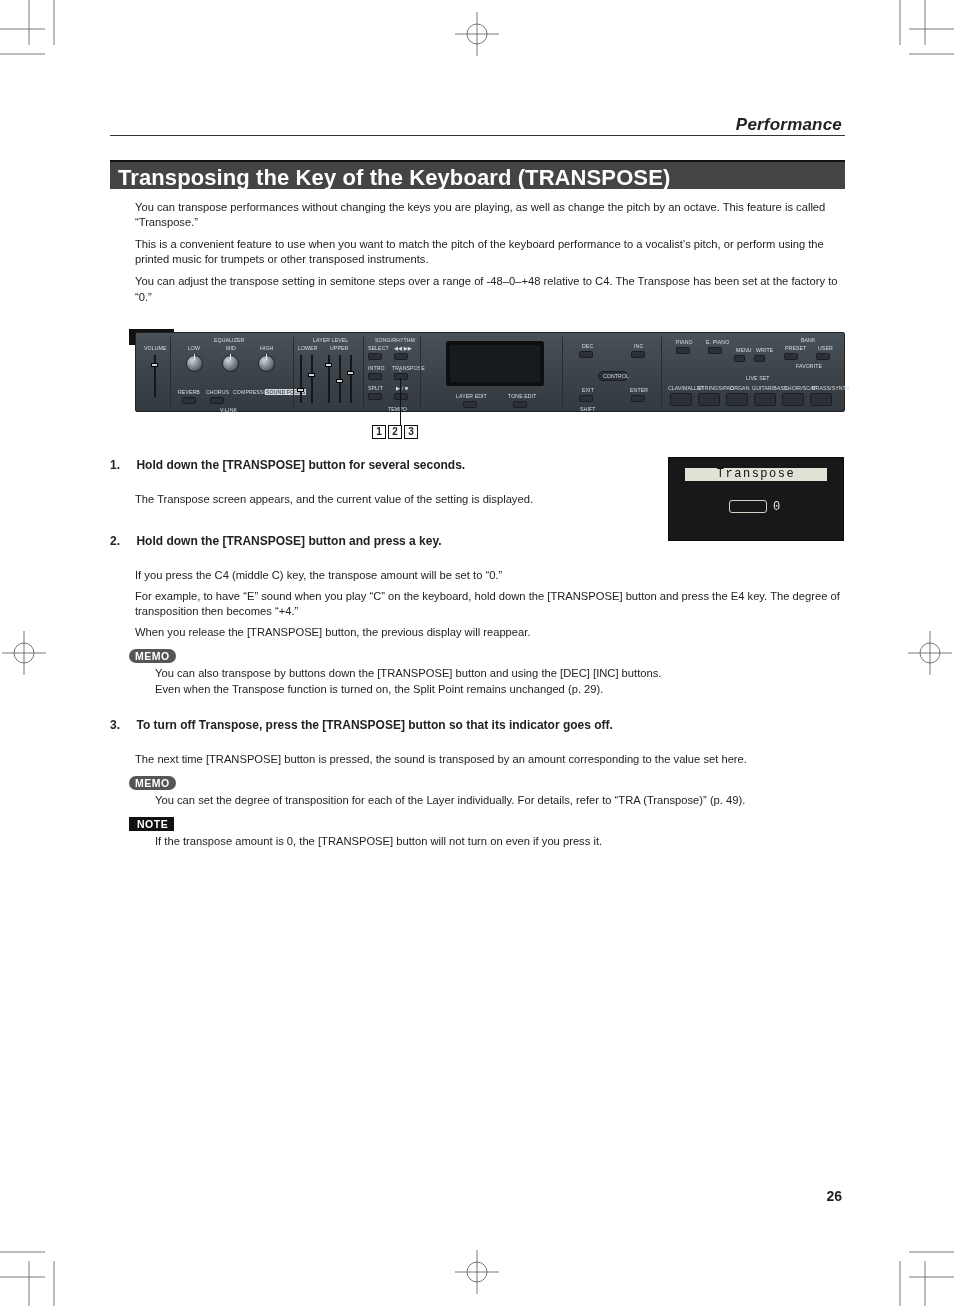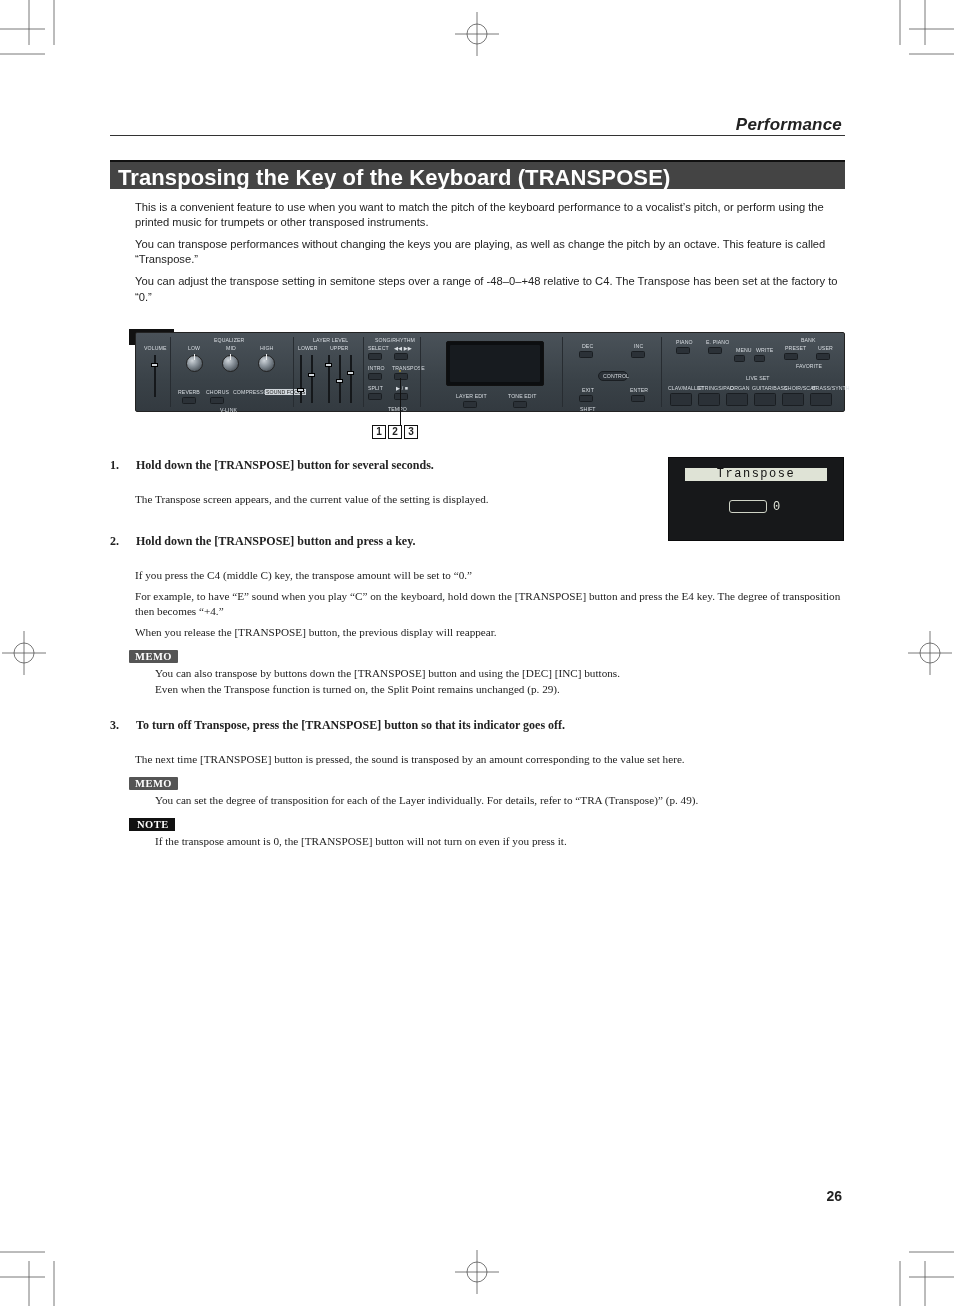--- a/index.html
+++ b/index.html
@@ -16,21 +16,21 @@
   .running-head { position: absolute; right: 112px; top: 115px; font-style: italic; font-weight: 700; font-size: 17px; letter-spacing: 0.2px; }
 
   .section-bar { position: absolute; left: 110px; top: 160px; width: 735px; height: 29px; background: #444; border-top: 2px solid #111; }
   .section-bar span { display: block; padding: 3px 8px 0 8px; color: #fff; font-family: "Myriad Pro Condensed", "Arial Narrow", Arial, sans-serif; font-stretch: condensed; font-weight: 700; font-size: 22px; letter-spacing: 0.1px; }
 
   .body { position: absolute; left: 135px; top: 200px; width: 710px; font-size: 11.2px; line-height: 1.35; }
   .body p { margin-bottom: 7px; }
 
   .note-tag, .memo-tag { display: inline-block; font-size: 10.5px; font-weight: 700; padding: 1px 6px; letter-spacing: 0.5px; }
   .note-tag { background: #111; color: #fff; padding-left: 8px; }
-  .memo-tag { background: #555; color: #fff; border-radius: 1px; }
+  .memo-tag { background: #555; color: #fff; border-radius: 7px; }
 
   .tag-row { margin-left: -6px; margin-bottom: 3px; margin-top: 4px; }
   .indent  { margin-left: 20px; }
 
   
   .panel-outer { position: absolute; left: 135px; top: 332px; width: 710px; height: 80px; background: linear-gradient(#4a5259,#3a4248 60%,#333a40); border: 1px solid #222; border-radius: 2px; font-size: 5.6px; color: #d8dde2; }
   .panel-outer .lbl { position: absolute; text-align: center; font-size: 5.2px; letter-spacing: 0.1px; white-space: nowrap; }
   .btn { position: absolute; width: 14px; height: 7px; background: #2b3137; border: 0.5px solid #1a1e22; border-radius: 1.5px; }
   .btn.wide { width: 30px; }
   .knob { position: absolute; width: 17px; height: 17px; border-radius: 50%; background: radial-gradient(circle at 35% 30%, #cfd5da 0%, #8a939b 40%, #3b434a 90%); border: 0.5px solid #222; }
@@ -41,21 +41,21 @@
   .panel-divider { position:absolute; top:4px; bottom:4px; width:0; border-left:0.4px solid #272c31; }
 
   .screen { position: absolute; width: 98px; height: 45px; background: #0c0e10; border: 1px solid #111; border-radius: 2px; }
   .screen::before { content:""; position:absolute; left:3px; top:3px; right:3px; bottom:3px; background:#171b1f; border-radius:1px; }
 
   .callout-line { position:absolute; background:#111; }
   .boxnum { position:absolute; width:14px; height:14px; border:1px solid #111; font-size:10px; font-weight:700; text-align:center; background:#fff; line-height:12px; }
 
   
   .steps { position: absolute; left: 110px; width: 735px; }
-  .step  { margin-bottom: 9px; font-family: Liberation Serif, serif; }
+  .step  { margin-bottom: 9px; }
   .step .num  { display: inline-block; width: 22px; vertical-align: top; font-weight: 700; font-size: 12px; }
   .step .head { display: inline-block; width: 700px; vertical-align: top; font-weight: 700; font-size: 12px; }
   .step .txt  { margin-left: 25px; width: 710px; font-size: 11.2px; line-height: 1.35; margin-top: 16px; }
   .step .txt p { margin-bottom: 6px; }
   .step .tag-row { margin-left: 19px; }
   .step .indent { margin-left: 45px; }
 
   
   .lcd { position: absolute; left: 668px; top: 457px; width: 176px; height: 84px; background: #17181a; border: 1px solid #0a0a0b; }
   .lcd-inner { position: absolute; left: 16px; top: 10px; right: 16px; height: 13px; background: #dfe3d6; font-family: "Courier New", monospace; font-size: 12px; letter-spacing: 1.5px; text-align: center; color: #111; line-height: 13px; }
@@ -116,22 +116,22 @@
     </svg>
 
   <div class="running-head">Performance</div>
   <div class="frame" style="top:135px"></div>
 
   <div class="section-bar">
     <span>Transposing the Key of the Keyboard (TRANSPOSE)</span>
   </div>
 
   <div class="body">
+    <p>You can transpose performances without changing the keys you are playing, as well as change the pitch by an octave. This feature is called “Transpose.”</p>
     <p>This is a convenient feature to use when you want to match the pitch of the keyboard performance to a vocalist’s pitch, or perform using the printed music for trumpets or other transposed instruments.</p>
-    <p>You can transpose performances without changing the keys you are playing, as well as change the pitch by an octave. This feature is called “Transpose.”</p>
     <p>You can adjust the transpose setting in semitone steps over a range of -48–0–+48 relative to C4. The Transpose has been set at the factory to “0.”</p>
     <div class="tag-row" style="margin-top:24px"><span class="note-tag">NOTE</span></div>
     <p class="indent">Note messages from MIDI IN connector will not be transposed.</p>
   </div>
 
   <div class="panel-outer">
 
     <span class="lbl" style="left:8px; top:12px;">VOLUME</span>
     <div class="slider-track" style="left:18px; top:22px; height:42px;"></div>
     <div class="slider-thumb" style="left:15px; top:30px;"></div>

